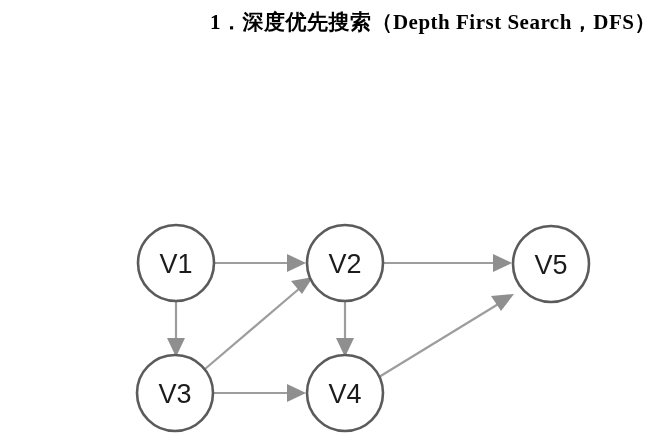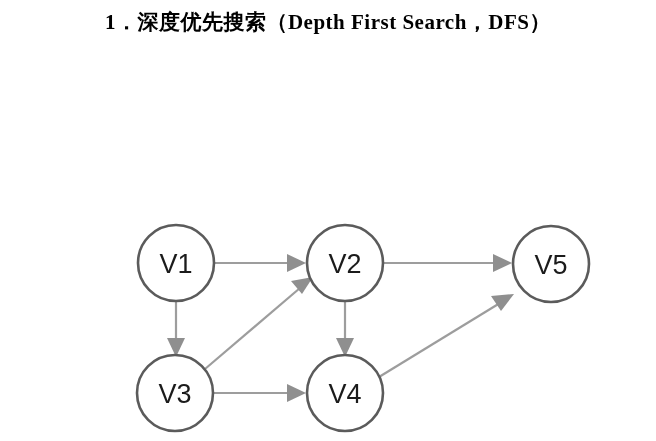--- a/index.html
+++ b/index.html
@@ -18,21 +18,21 @@
     position: relative;
     width: 656px;
     height: 441px;
     background: #ffffff;
   }
   #heading {
     position: absolute;
     left: 0;
     top: 8px;
     width: 656px;
-    text-align: center;
+    text-align: right;
     font-family: "Liberation Serif", "DejaVu Serif", serif;
     font-weight: bold;
     font-size: 21px;
     line-height: 28px;
     color: #000000;
     letter-spacing: 0.5px;
     white-space: nowrap;
   }
   #graph-canvas {
     position: absolute;

